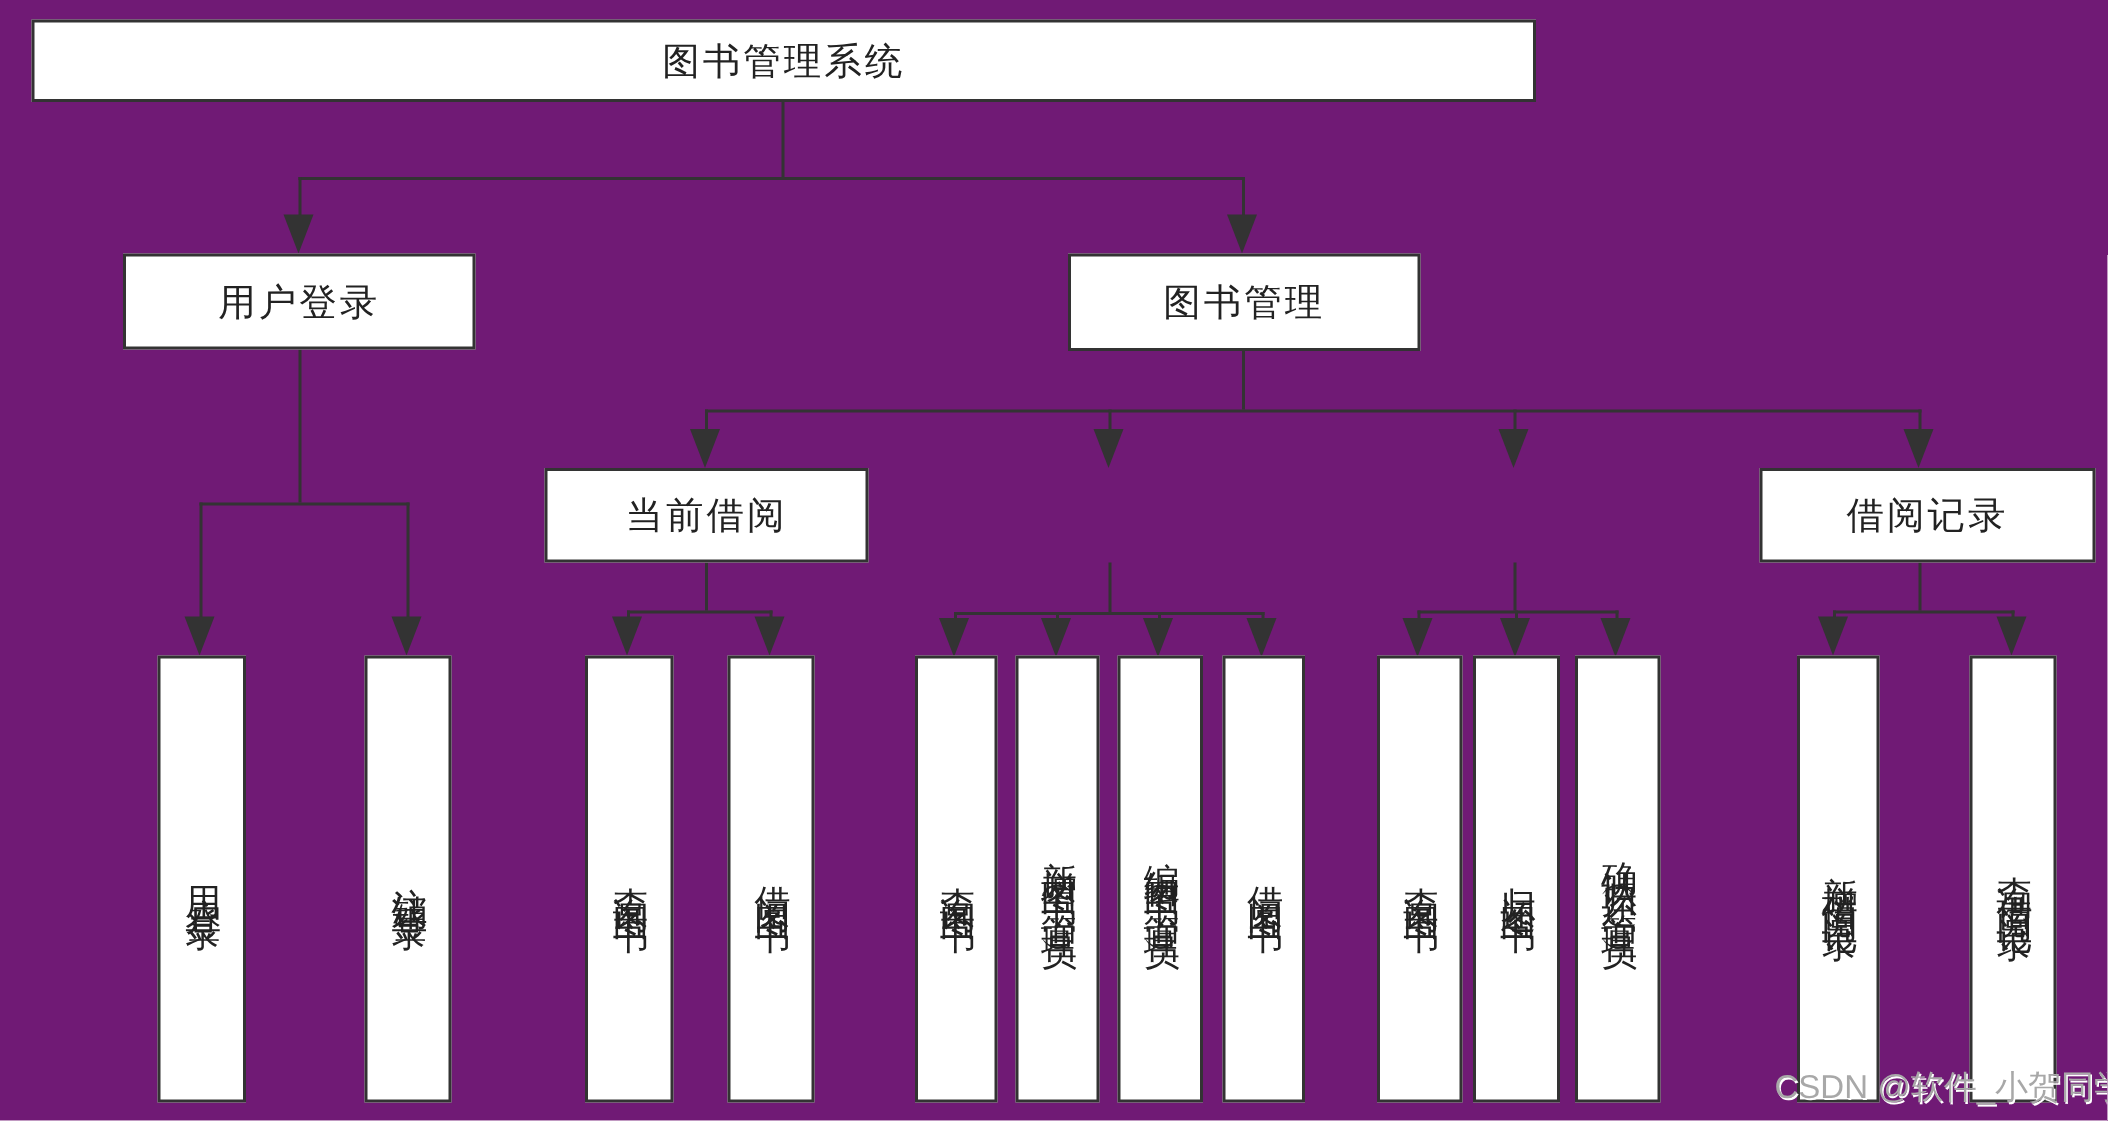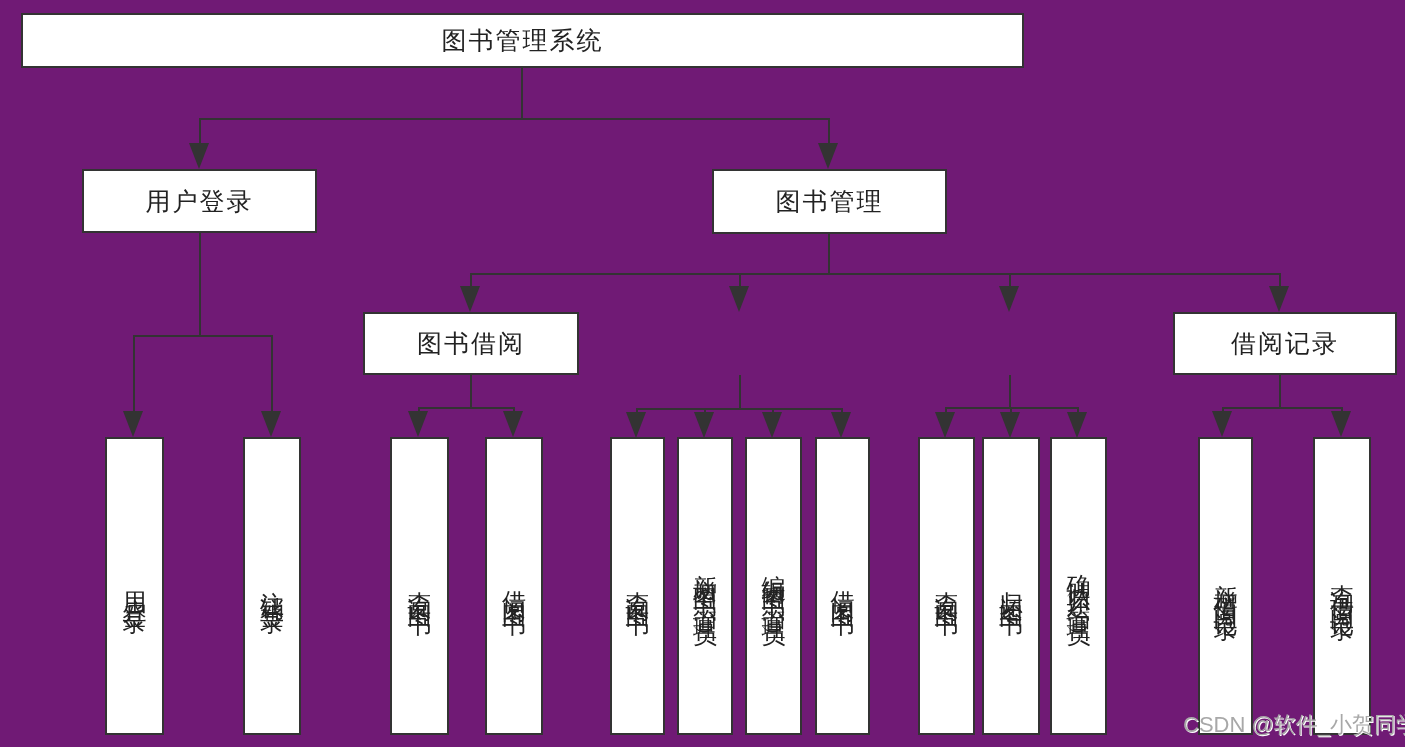--- a/index.html
+++ b/index.html
@@ -102,21 +102,21 @@
   </div>
 
   <div class="hbox" style="left:82px;top:169px;width:235px;height:64px">
     <span class="lbl">用户登录</span>
   </div>
   <div class="hbox" style="left:712px;top:169px;width:235px;height:65px">
     <span class="lbl">图书管理</span>
   </div>
 
   <div class="hbox" style="left:363px;top:312px;width:216px;height:63px">
-    <span class="lbl">图书借阅</span>
+    <span class="lbl">当前借阅</span>
   </div>
   <div class="hbox" style="left:1173px;top:312px;width:224px;height:63px">
     <span class="lbl">借阅记录</span>
   </div>
 
   <div class="vbox" style="left:105px;width:59px">
     <span class="vlbl">用户登录</span>
   </div>
   <div class="vbox" style="left:243px;width:58px">
     <span class="vlbl">注销登录</span>

